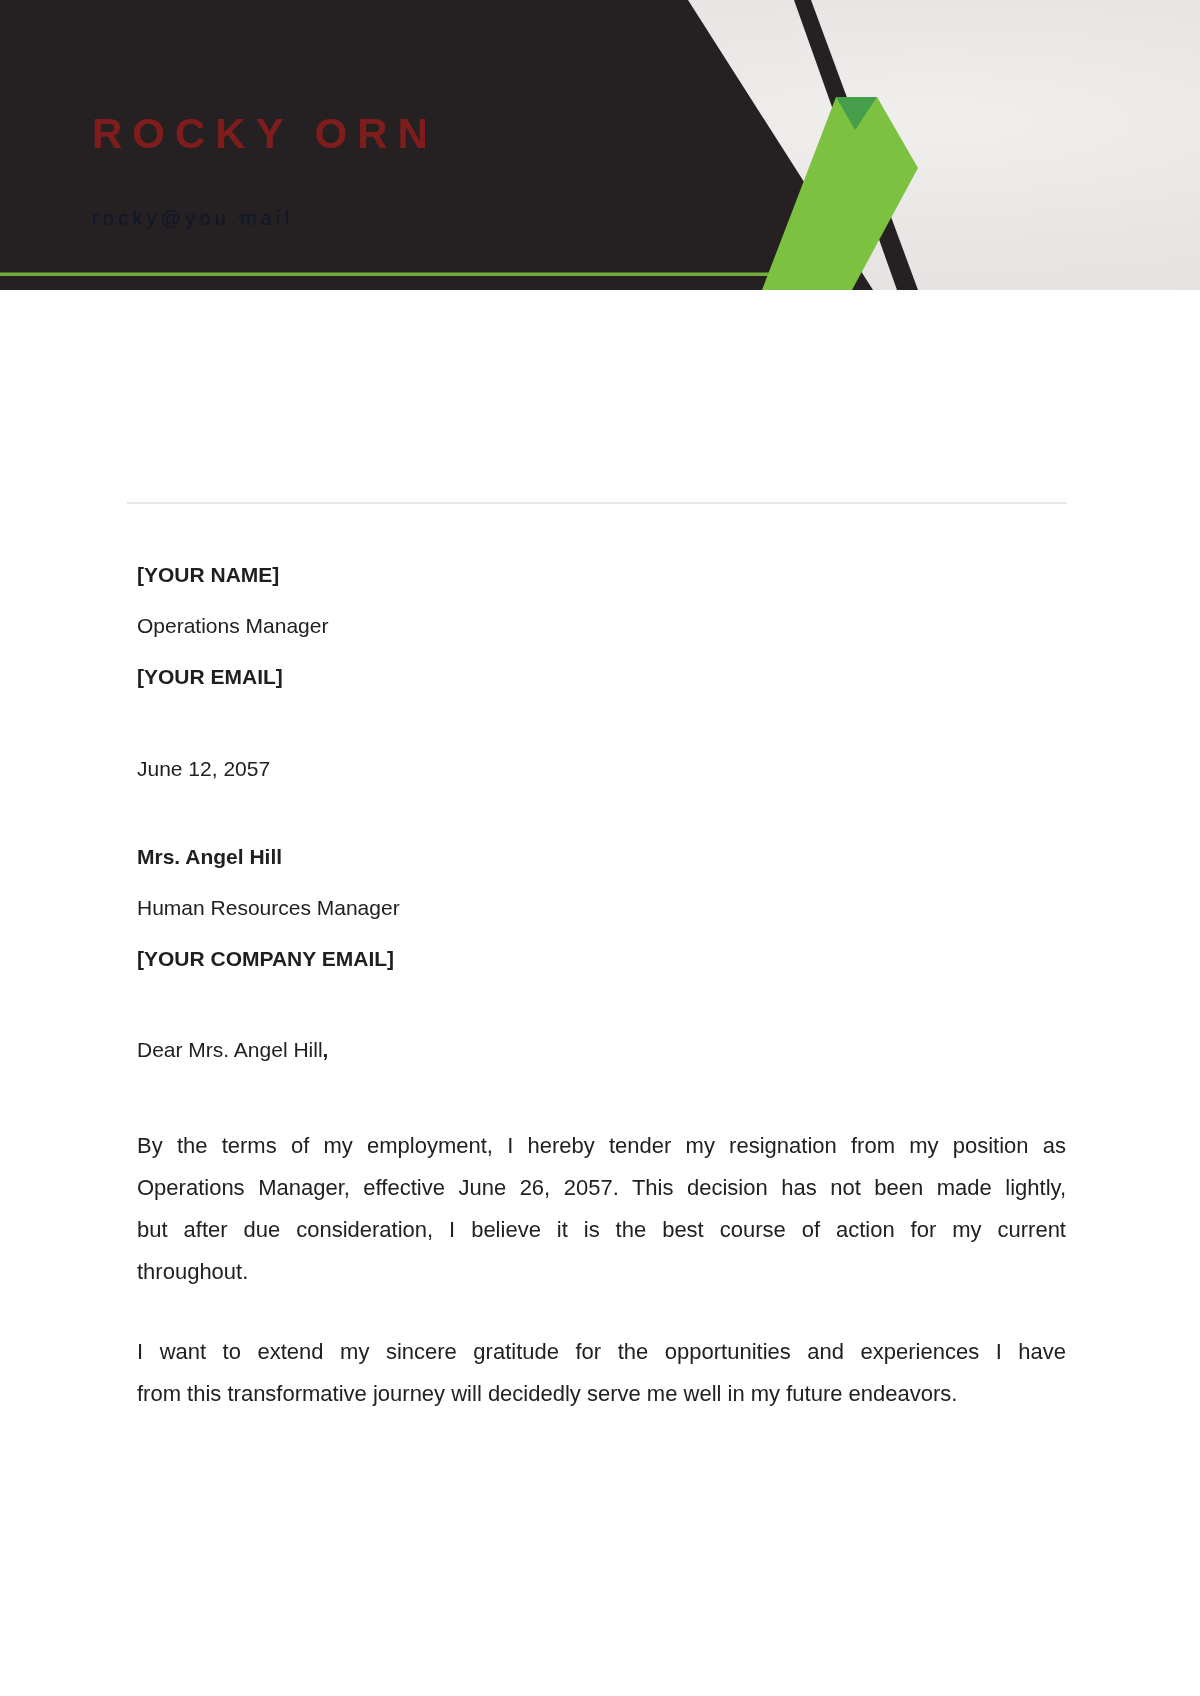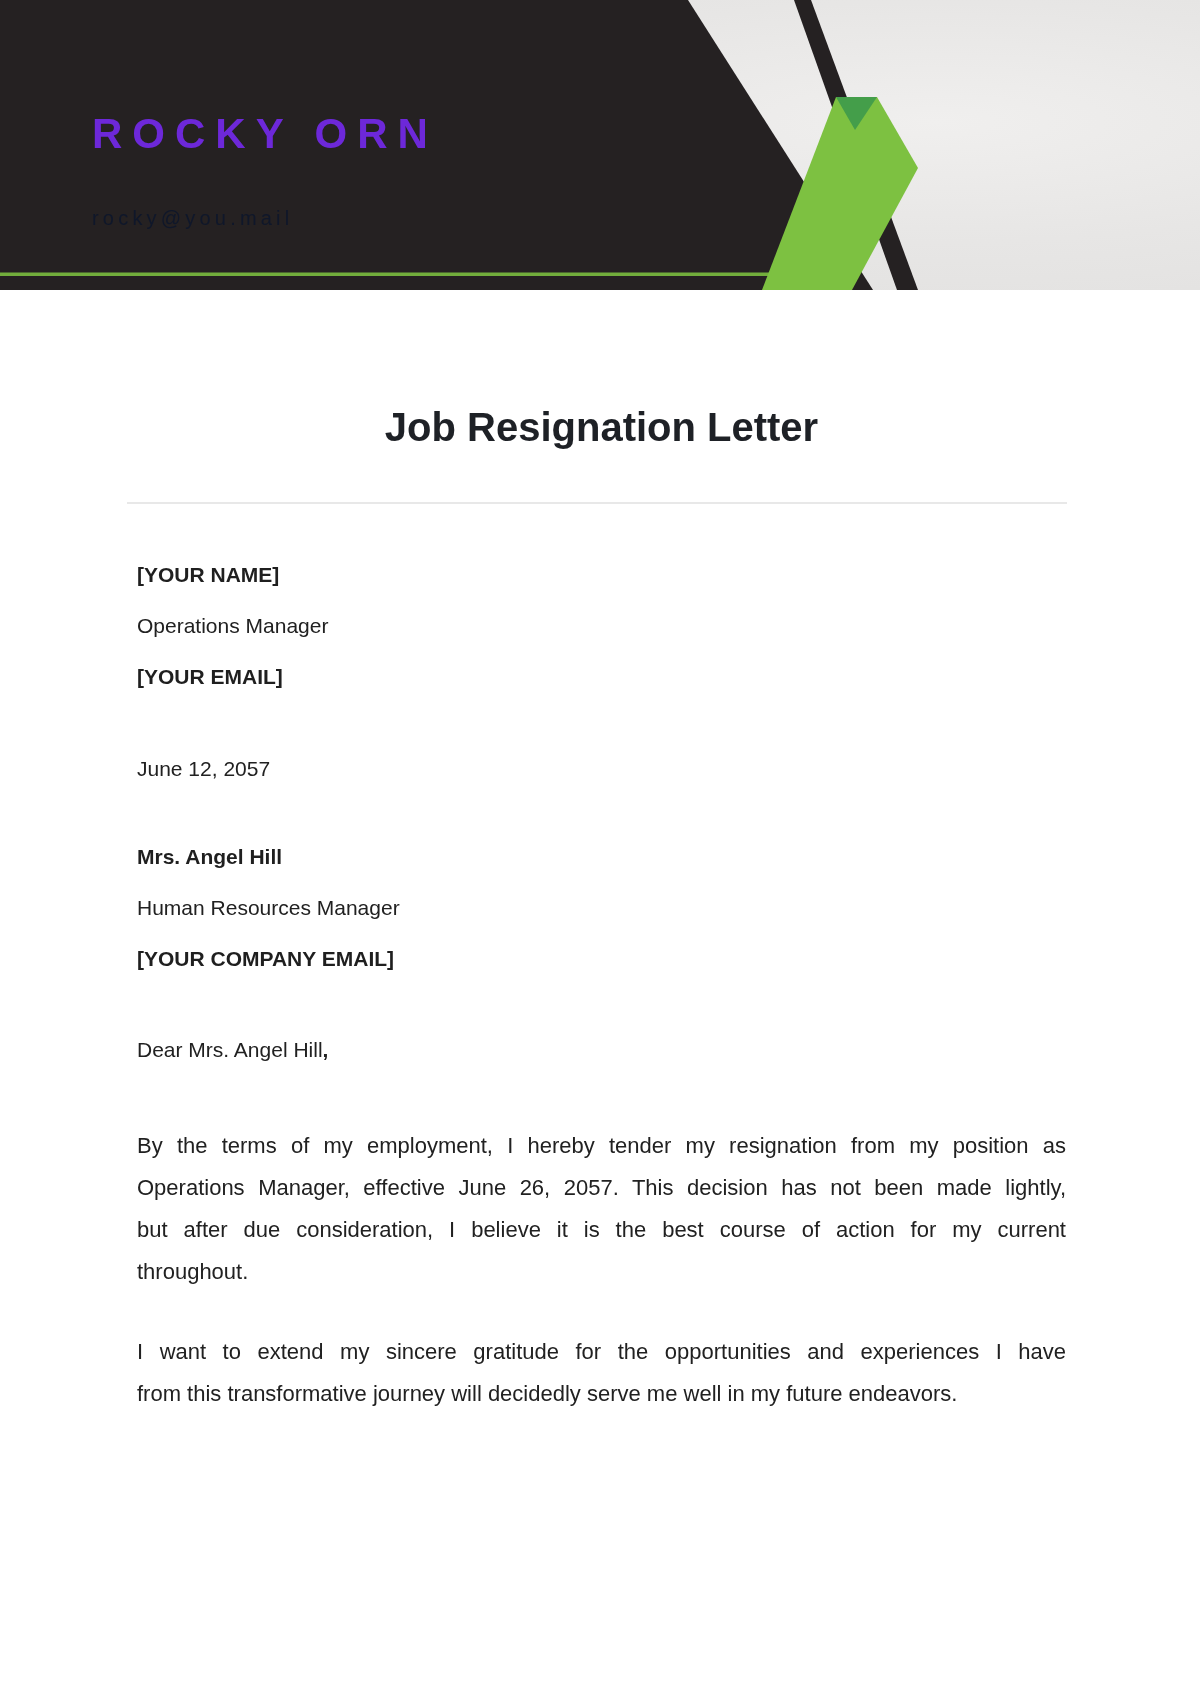--- a/index.html
+++ b/index.html
@@ -19,21 +19,21 @@
     width: 1200px; height: 290px;
   }
   .banner svg { display: block; }
   .brand-name {
     position: absolute;
     left: 92px; top: 109px;
     font-size: 42px;
     font-weight: 700;
     letter-spacing: 10px;
     line-height: 50px;
-    color: #6d28d9;
+    color: #7f1d1d;
     white-space: nowrap;
   }
   .brand-email {
     position: absolute;
     left: 92px; top: 205px;
     font-size: 20px;
     font-weight: 400;
     letter-spacing: 4.2px;
     line-height: 26px;
     color: #0f172a;
@@ -102,21 +102,20 @@
       <rect x="0" y="272.5" width="770" height="3.5" fill="#72ad3c"></rect>
 
       <polygon points="877,97 918,168 852,290 762,290 836,97" fill="#7dc141"></polygon>
 
       <polygon points="836,97 877,97 855,130" fill="#449e4a"></polygon>
     </svg>
     <div class="brand-name">ROCKY ORN</div>
     <div class="brand-email">rocky@you.mail</div>
   </div>
 
-  <div class="doc-title">Job Resignation Letter</div>
   <div class="divider"></div>
 
   <div class="tline bold" style="top:562px">[YOUR NAME]</div>
   <div class="tline" style="top:613px">Operations Manager</div>
   <div class="tline bold" style="top:664px">[YOUR EMAIL]</div>
 
   <div class="tline" style="top:756px">June 12, 2057</div>
 
   <div class="tline bold" style="top:844px">Mrs. Angel Hill</div>
   <div class="tline" style="top:895px">Human Resources Manager</div>

